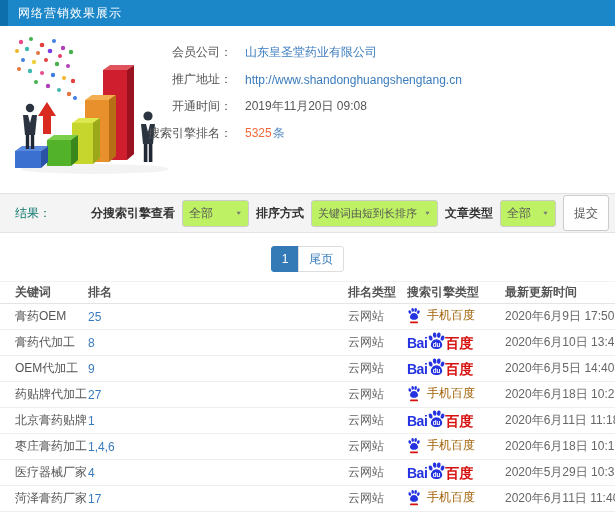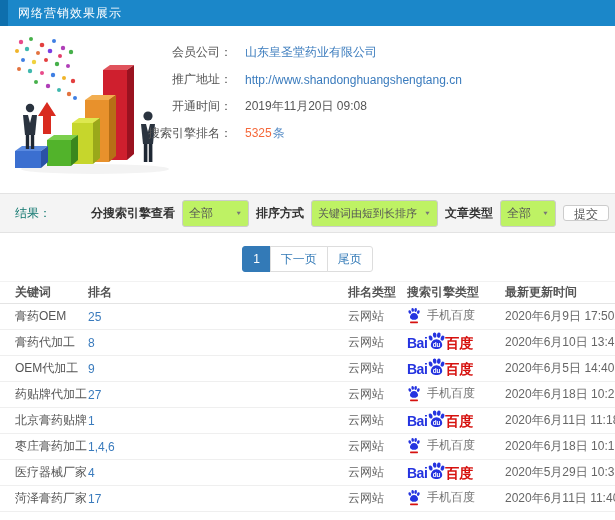--- a/index.html
+++ b/index.html
@@ -42,21 +42,21 @@
   .selectbox {
     height: 27px; background: #bef264; border: 1px solid #ccc; border-radius: 3px;
     display: flex; align-items: center; justify-content: space-between;
     padding: 0 6px; color: #555; cursor: pointer; white-space: nowrap;
   }
   .selectbox .caret { font-size: 7px; color: #777; margin-left: 7px; transform: scaleY(0.8); }
   .sb-engine { width: 67px; }
   .sb-sort { min-width: 92px; font-size: 11px; }
   .sb-article { width: 56px; }
   .submit-btn {
-    height: 16px; background: #fff; border: 1px solid #ccc; border-radius: 3px;
+    height: 36px; background: #fff; border: 1px solid #ccc; border-radius: 3px;
     padding: 0 10px; color: #555; font-size: 12px; cursor: pointer;
     font-family: inherit;
   }
   
   .pager { display: flex; justify-content: center; margin-top: 13px; margin-bottom: 9px; }
   .page-btn {
     min-width: 26px; height: 26px; line-height: 24px; padding: 0 10px;
     border: 1px solid #ddd; background: #fff; color: #337ab7;
     font-size: 12px; text-align: center; margin-left: -1px; cursor: pointer;
   }
@@ -72,21 +72,21 @@
   td {
     height: 26px; border-bottom: 1px solid #efefef; color: #666; font-size: 12px;
     padding: 0; vertical-align: middle; overflow: hidden; white-space: nowrap;
   }
   th:first-child, td:first-child { padding-left: 15px; }
   .kw { color: #555; }
   .rank { color: #3a7bbd; cursor: pointer; }
   
   .engine { display: inline-flex; align-items: center; line-height: 1; }
   .paw-s { width: 14px; height: 17px; color: #2534e0; }
-  .m-label { color: #737373; margin-left: 6px; }
+  .m-label { color: #a16207; margin-left: 6px; }
   .bai { color: #2534e0; font-size: 14px; font-weight: bold; letter-spacing: -0.5px; }
   .paw-m { width: 19px; height: 19px; color: #2534e0; margin: 0 -1px 0 0; position: relative; top: -2px; }
   .du-red { color: #d6110e; font-size: 14px; font-weight: bold; }
   .hidden-defs { position: absolute; width: 0; height: 0; }
 </style>
 </head>
 <body>
 
 <svg class="hidden-defs" aria-hidden="true">
   <defs>
@@ -215,21 +215,20 @@
     <div class="selectbox sb-article">
       <span>全部</span>
       <span class="caret">▼</span>
     </div>
     <button class="submit-btn">提交</button>
   </div>
 </div>
 
 <div class="pager">
   <div class="page-btn active">1</div>
-  <div class="page-btn">下一页</div>
   <div class="page-btn">尾页</div>
 </div>
 
 <table>
   <colgroup>
       <col style="width:88px">
       <col style="width:260px">
       <col style="width:59px">
       <col style="width:98px">
       <col>

